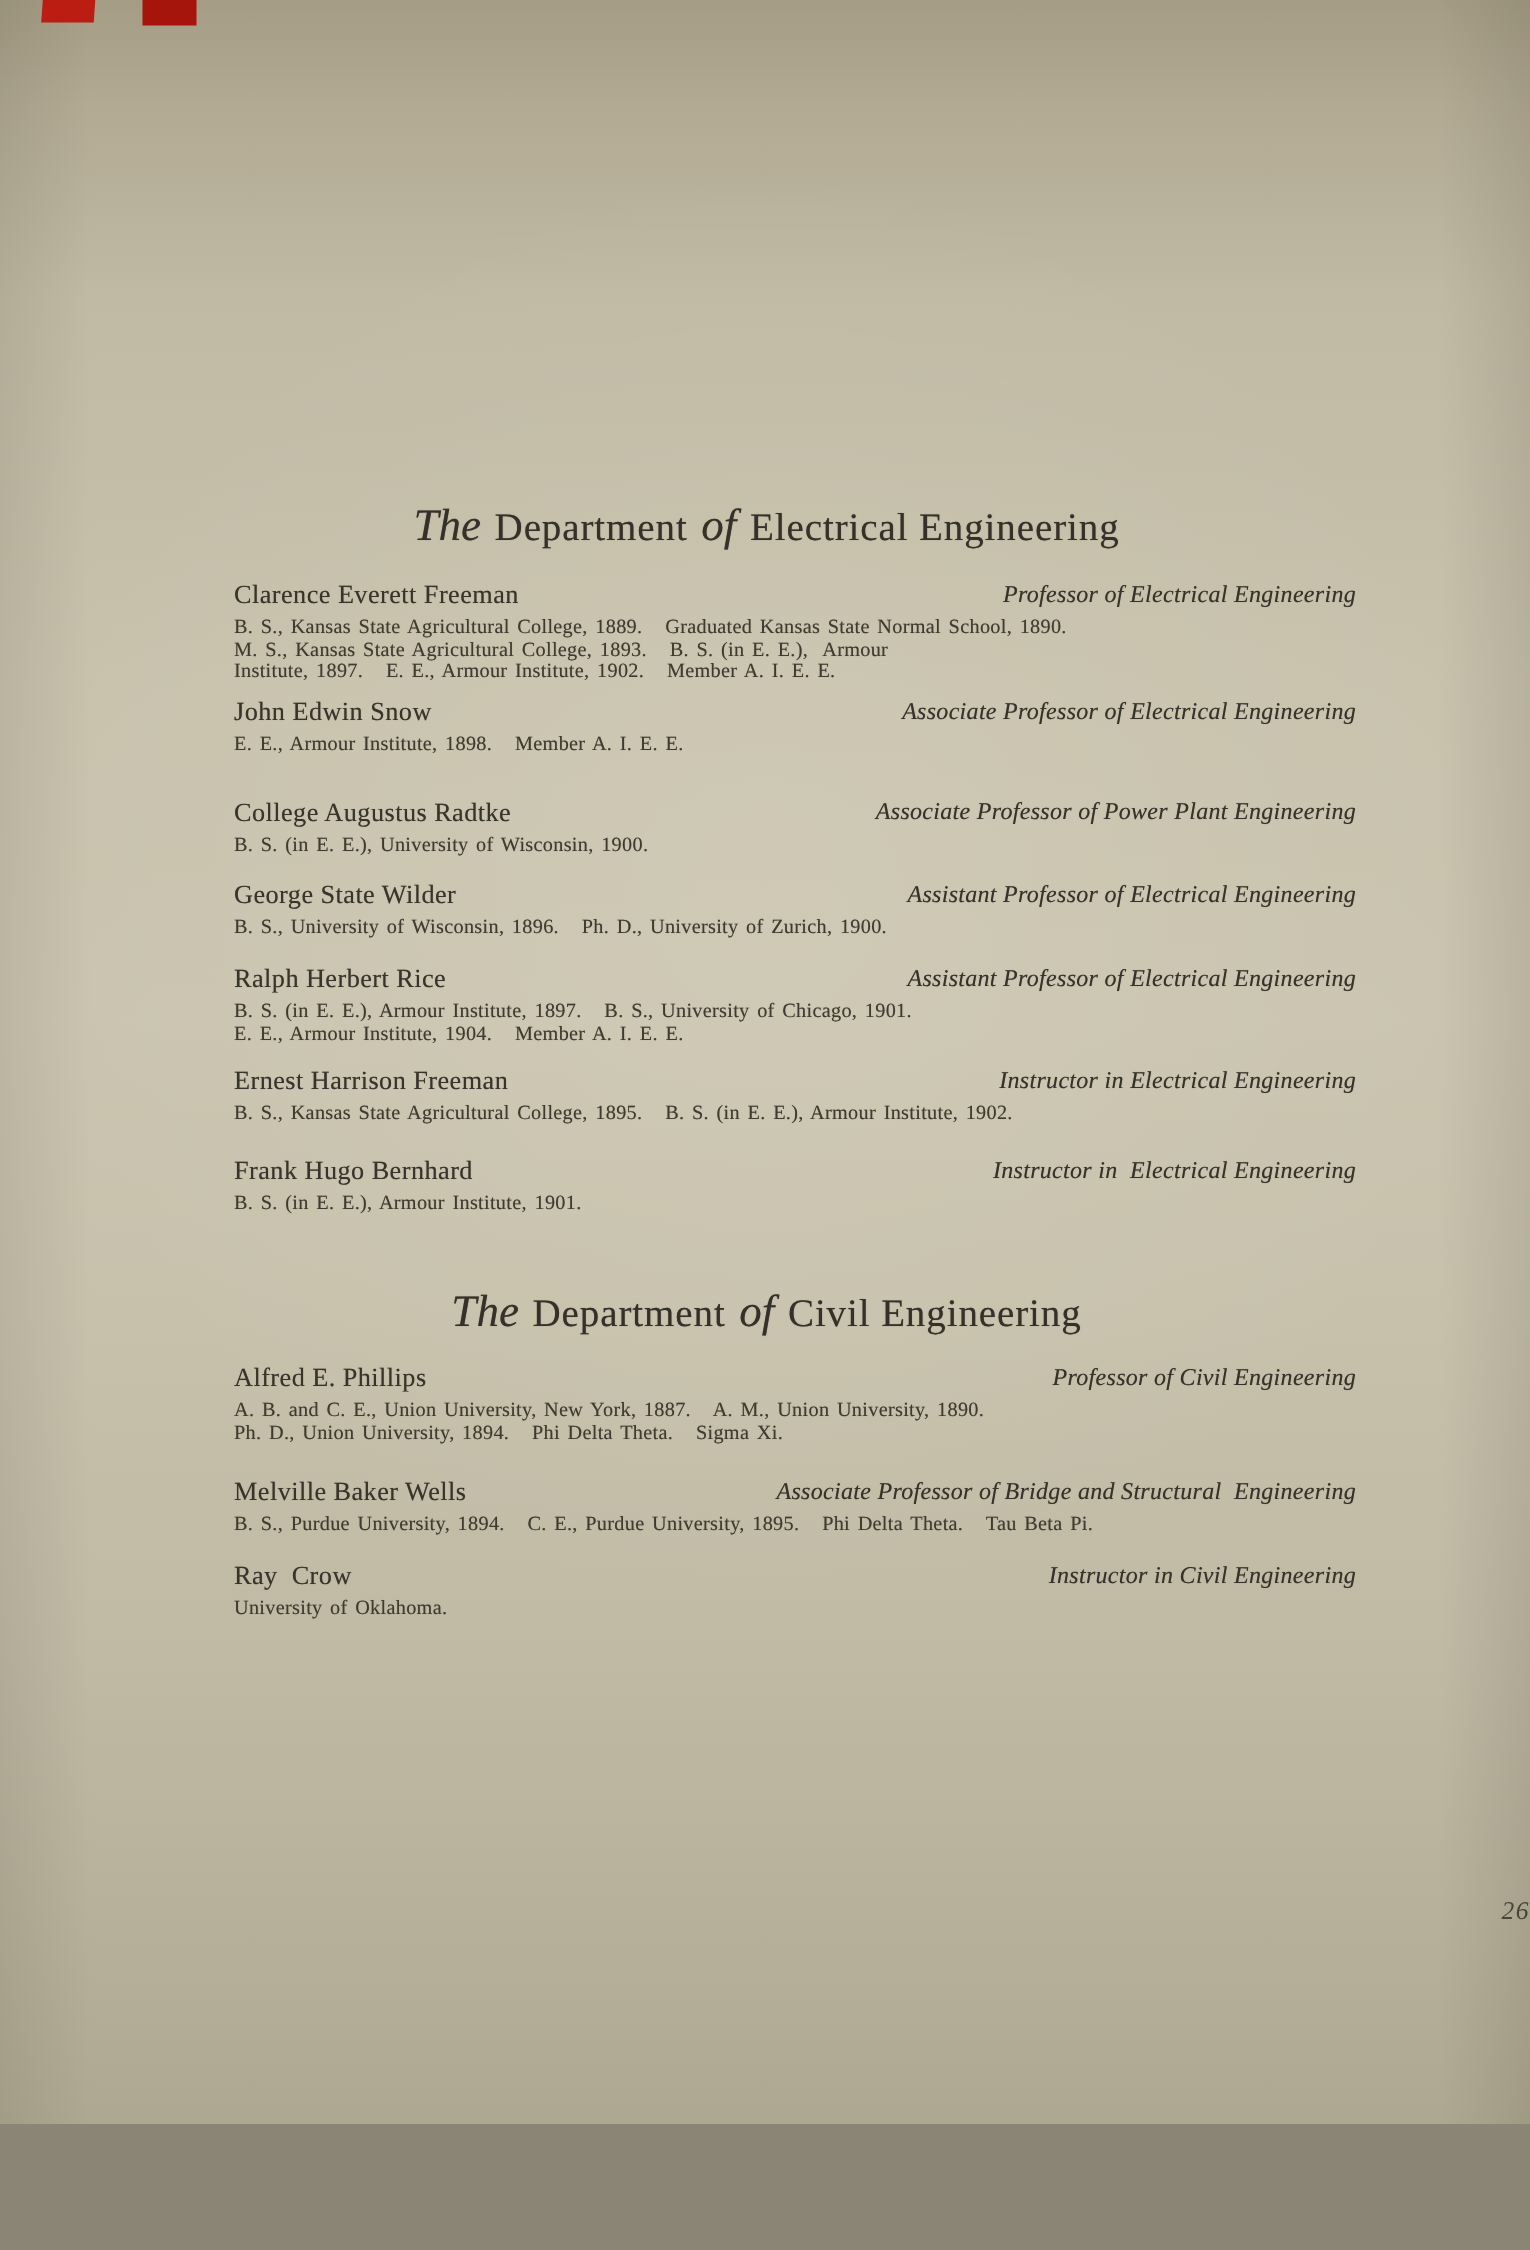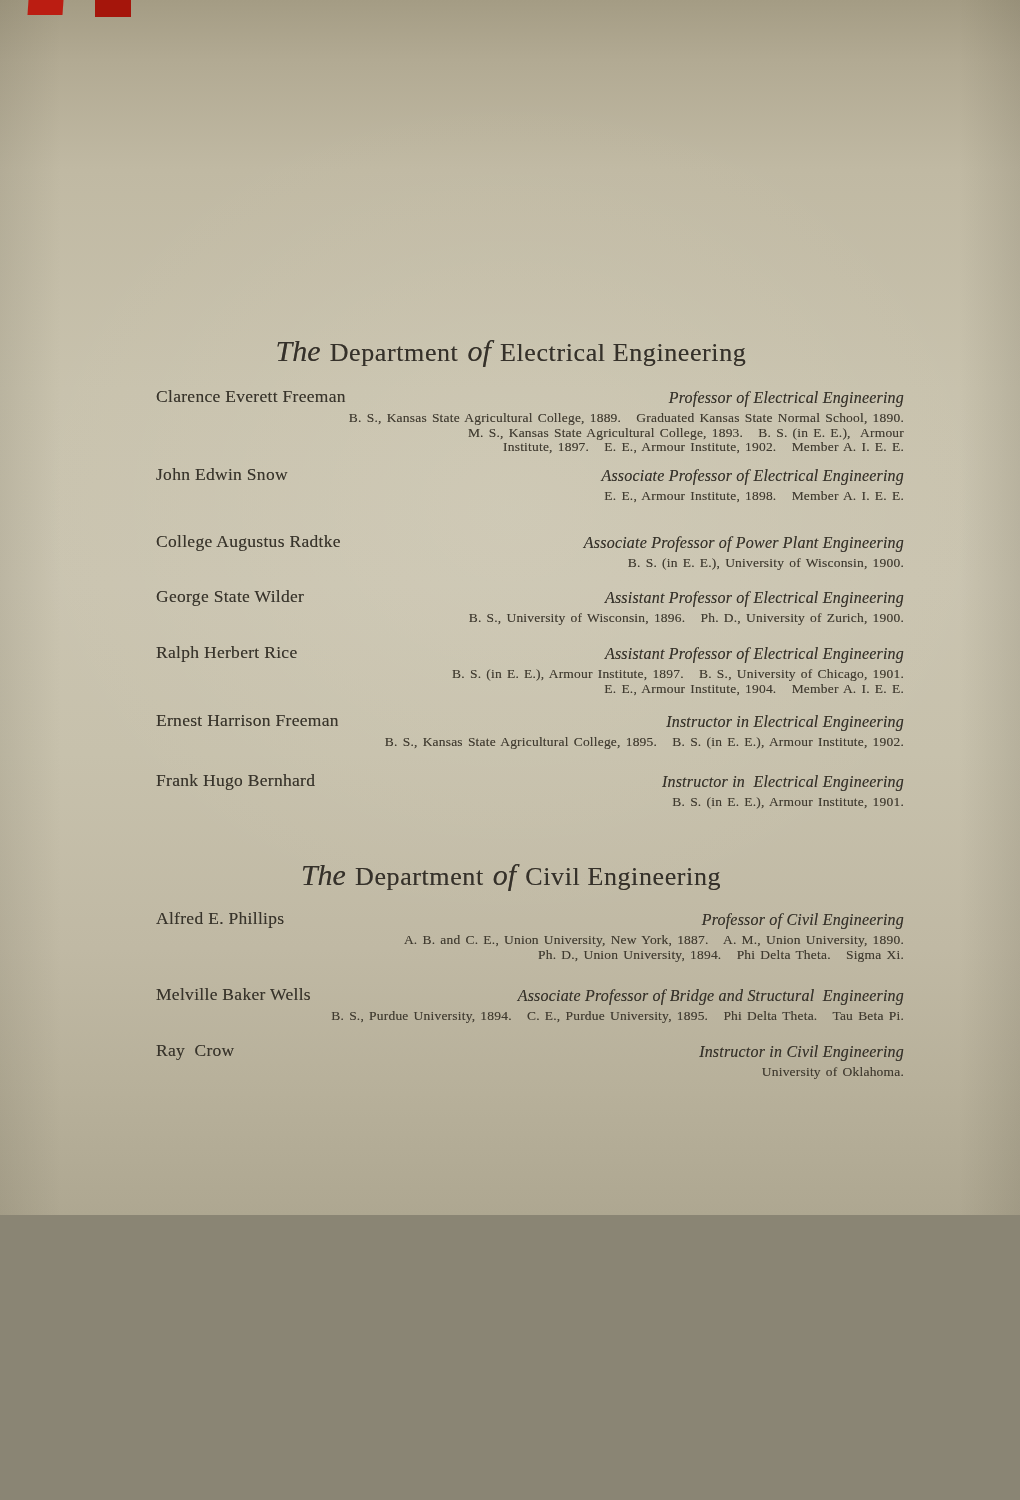--- a/index.html
+++ b/index.html
@@ -1,41 +1,41 @@
 <!DOCTYPE html>
 <html><head>
 <meta charset="utf-8">
 <style>
   html,body{margin:0;padding:0;background:#8a8574;}
   .page{
-    position:relative;width:1020px;height:1215px;overflow:hidden;
+    position:relative;width:1020px;height:1416px;overflow:hidden;
     background:linear-gradient(180deg,#a49c84 0%,#b2aa93 5%,#c0b9a3 14%,#c8c2ad 32%,
                #cac4b0 48%,#c7c1ac 62%,#c0b9a4 78%,#b7b09a 90%,#aea791 100%);
     font-family:"Liberation Serif","DejaVu Serif",serif;color:#37332a;
   }
   .page::before{
     content:"";position:absolute;inset:0;pointer-events:none;
     background:
       radial-gradient(ellipse 70% 50% at 50% 42%, rgba(255,252,240,0.10), rgba(0,0,0,0) 70%),
       linear-gradient(90deg, rgba(60,55,40,0.10) 0%, rgba(60,55,40,0) 6%,
                       rgba(60,55,40,0) 94%, rgba(60,55,40,0.12) 100%);
   }
   .dept-heading{
     position:absolute;left:0;width:1020px;margin:0;text-align:center;
     font-weight:normal;font-size:26px;letter-spacing:0.6px;color:#35312a;
     text-shadow:0 0 0.6px rgba(52,48,40,0.55);
   }
   .dept-heading .script{font-style:italic;font-size:30px;letter-spacing:0;padding:0 2px;}
   .entry{position:absolute;left:156px;width:748px;}
-  .nt{display:flex;justify-content:space-between;align-items:flex-end;}
+  .nt{display:flex;justify-content:space-between;align-items:center;}
   .name{font-size:17.5px;letter-spacing:0.3px;color:#38342b;
         text-shadow:0 0 0.5px rgba(52,48,40,0.5);white-space:pre;}
   .title{font-style:italic;font-size:16px;color:#36322a;letter-spacing:0.2px;
          text-shadow:0 0 0.5px rgba(52,48,40,0.5);white-space:pre;}
-  .creds{margin-top:4px;text-align:right;}
+  .creds{margin-top:4px;text-align:left;}
   .cred-line{
     font-size:13.5px;line-height:14.5px;color:#403b30;white-space:pre;
     word-spacing:1.5px;letter-spacing:0.2px;text-shadow:0 0 0.5px rgba(55,50,42,0.45);
   }
   .page-number{
     position:absolute;left:0;width:1020px;text-align:right;
     font-style:italic;font-size:17px;color:#4a453a;letter-spacing:1px;
   }
   .mark{position:absolute;pointer-events:none;}
   .mark-t1{left:28px;top:0;width:35px;height:15px;background:#bb1d12;transform:skewX(-4deg);}

